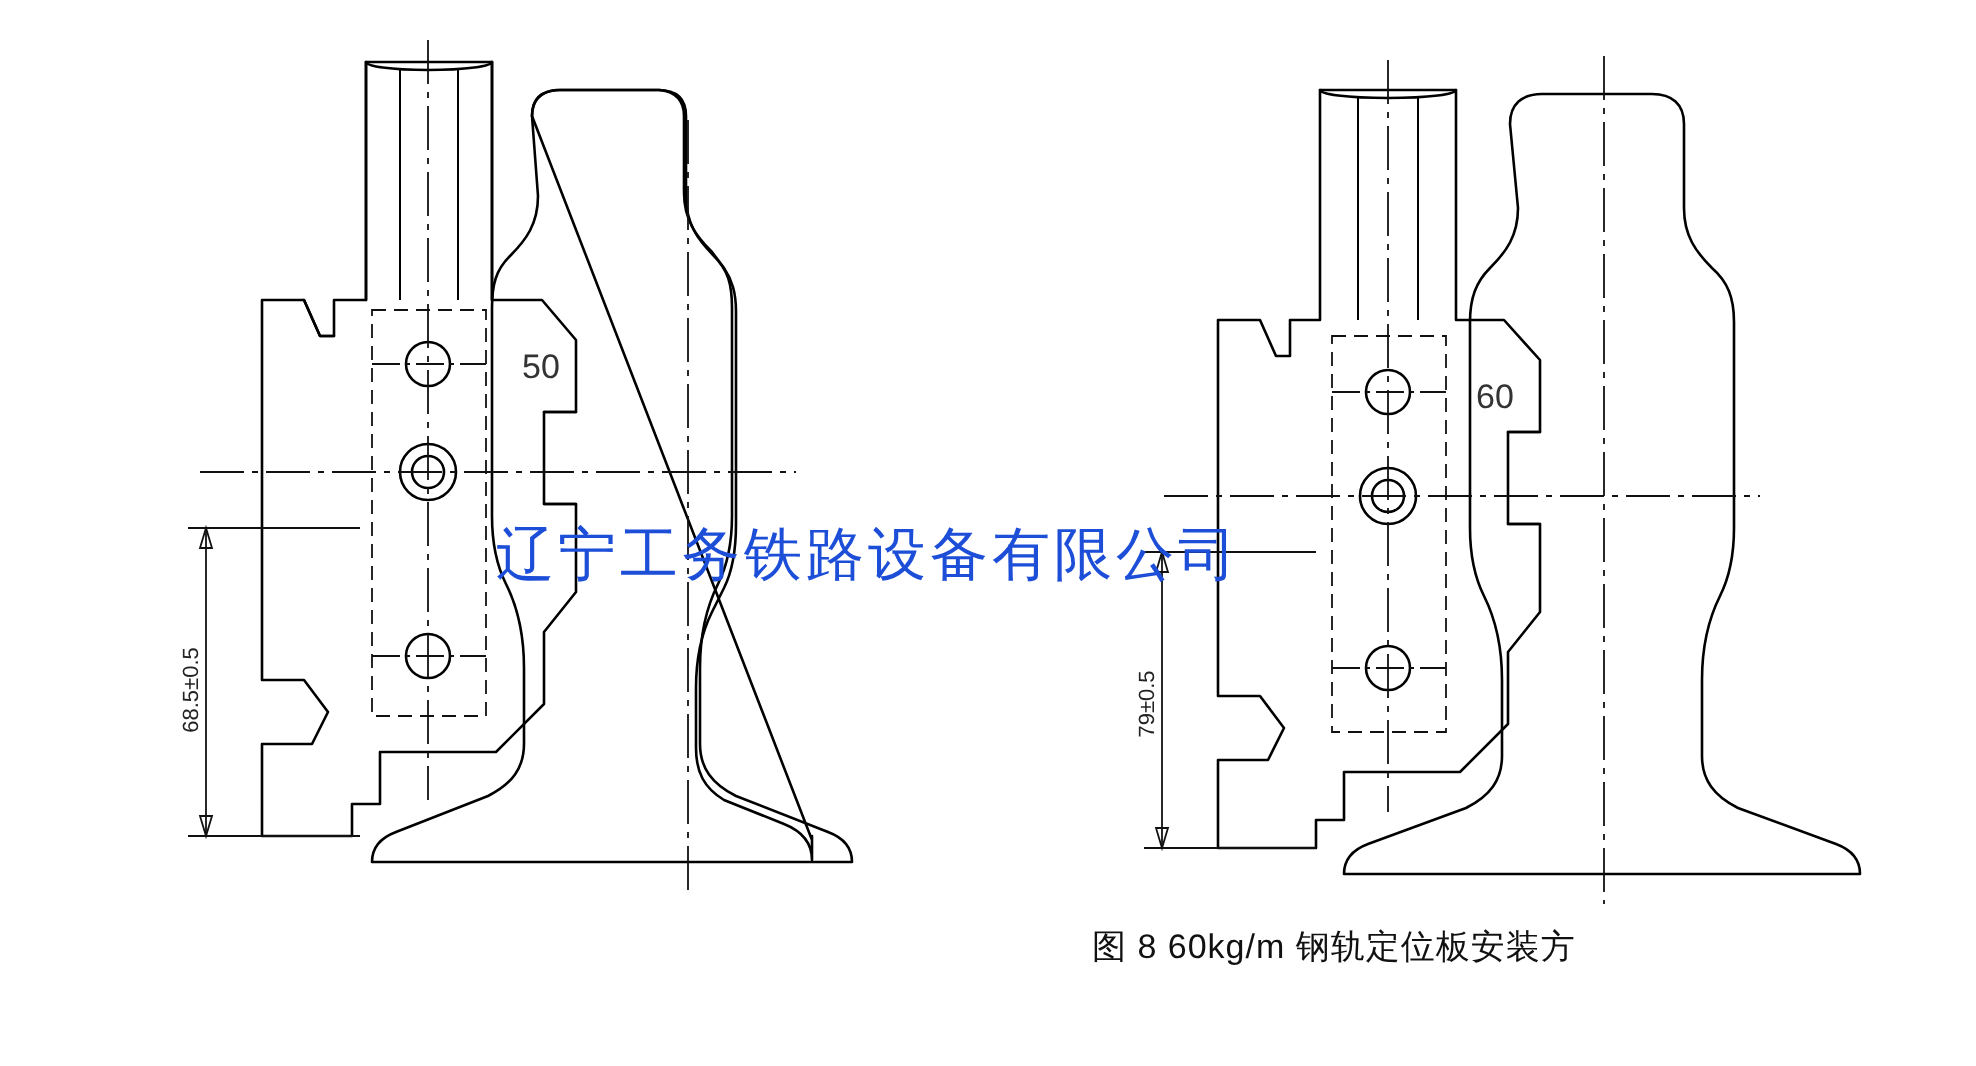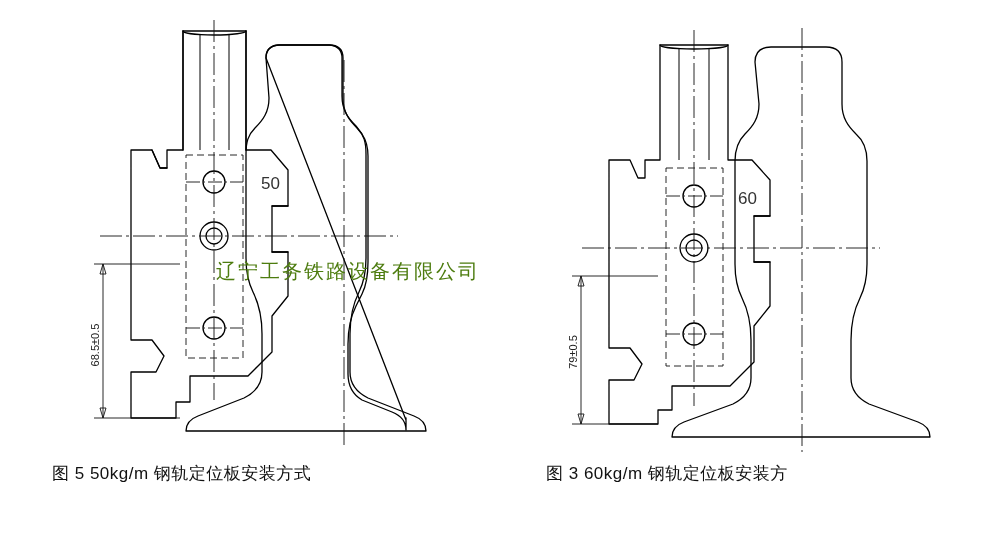--- a/index.html
+++ b/index.html
@@ -19,23 +19,23 @@
     top:462px;
     font-size:17px;
     color:#111;
     letter-spacing:0.5px;
     white-space:nowrap;
   }
   .caption-left{left:52px;}
   .caption-right{left:546px;}
   .watermark{
     position:absolute;
-    left:216px;top:258px;
-    font-size:20px;
-    color:#4d7c0f;
+    left:248px;top:258px;
+    font-size:29px;
+    color:#1d4ed8;
     letter-spacing:2px;
     white-space:nowrap;
     pointer-events:none;
     user-select:none;
   }
   svg{display:block;}
   .ln{fill:none;stroke:#000;stroke-width:1.3;stroke-linejoin:round;stroke-linecap:round;}
   .ln-thin{fill:none;stroke:#000;stroke-width:1;}
   .cl{fill:none;stroke:#111;stroke-width:0.9;stroke-dasharray:22 4 3 4;}
   .cl-s{fill:none;stroke:#111;stroke-width:0.9;stroke-dasharray:14 3 2 3;}
@@ -161,16 +161,15 @@
       <path class="dim" d="M91,276 L88,286 L94,286 Z" fill="#111"></path>
       <path class="dim" d="M91,424 L88,414 L94,414 Z" fill="#111"></path>
       <text class="dimtxt" transform="translate(87,352) rotate(-90)" text-anchor="middle">79±0.5</text>
 
       <text class="lbl" x="248" y="204">60</text>
     </svg>
   </div>
 
   <div class="watermark">辽宁工务铁路设备有限公司</div>
 
-  <div class="caption caption-left">图 5   50kg/m 钢轨定位板安装方式</div>
-  <div class="caption caption-right">图 3   60kg/m 钢轨定位板安装方</div>
+  <div class="caption caption-right">图 8   60kg/m 钢轨定位板安装方</div>
 
 </div>
 
 </body></html>

